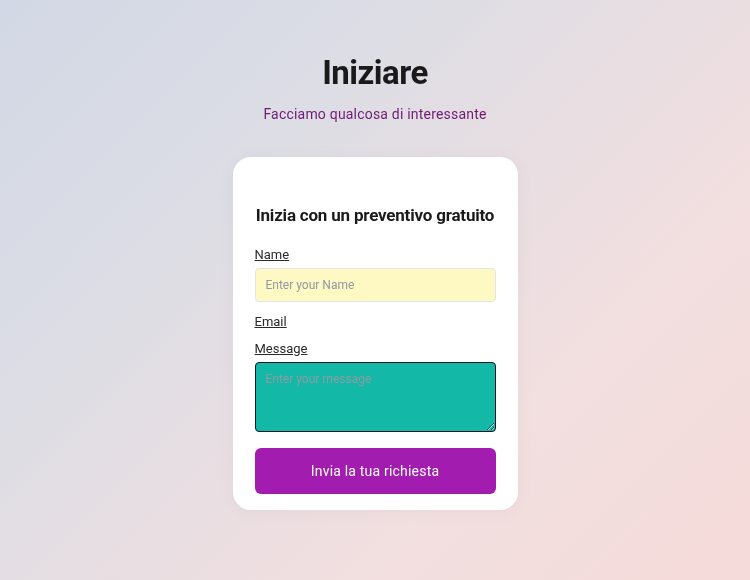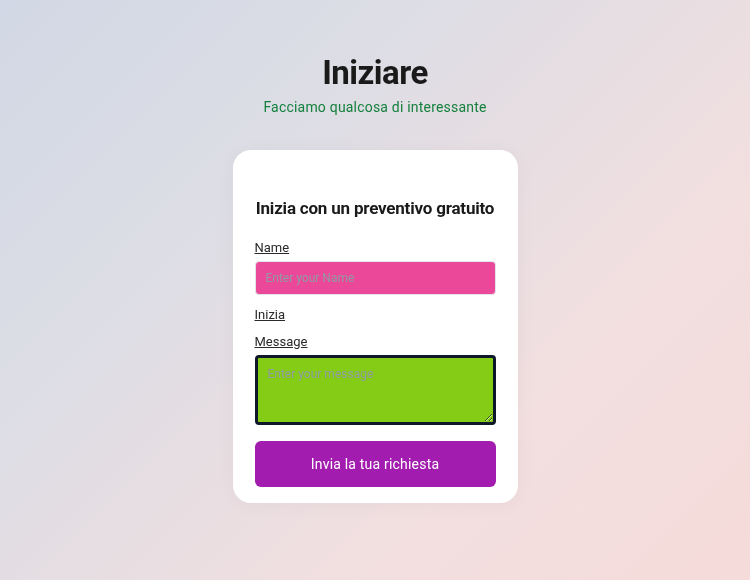--- a/index.html
+++ b/index.html
@@ -22,22 +22,22 @@
       padding-top: 53px;
     }
     .main-title {
       font-size: 33px;
       font-weight: 700;
       color: #1a1a1a;
       letter-spacing: -0.5px;
     }
     .subtitle {
       font-size: 14px;
-      color: #15803d;
-      margin-top: 7px;
+      color: #701a75;
+      margin-top: 14px;
       letter-spacing: 0.2px;
     }
     .form-card {
       background: #ffffff;
       border-radius: 18px;
       width: 285px;
       margin-top: 35px;
       padding: 48px 22px 16px 22px;
       box-shadow: 0 2px 20px rgba(0,0,0,0.04);
     }
@@ -57,35 +57,35 @@
       font-size: 13px;
       color: #2a2a2a;
       margin-bottom: 6px;
       text-decoration: underline;
     }
     .form-input {
       width: 100%;
       padding: 9px 10px;
       font-size: 12px;
       color: #333;
-      background: #ec4899;
+      background: #fef9c3;
       border: 1px solid #e0e5eb;
       border-radius: 4px;
       font-family: inherit;
     }
     .form-input::placeholder {
       color: #919aa3;
     }
     .form-textarea {
       width: 100%;
       padding: 9px 10px;
       font-size: 12px;
       color: #333;
-      background: #84cc16;
-      border: 3px solid #0f172a;
+      background: #14b8a6;
+      border: 1px solid #0f172a;
       border-radius: 4px;
       resize: vertical;
       height: 70px;
       font-family: inherit;
     }
     .form-textarea::placeholder {
       color: #919aa3;
     }
     .checkbox-row {
       display: flex;
@@ -128,21 +128,21 @@
 
   <div class="form-card">
     <h2 class="form-title">Inizia con un preventivo gratuito</h2>
 
     <div class="form-field">
       <label class="form-label">Name</label>
       <input type="text" class="form-input" placeholder="Enter your Name" style="">
     </div>
 
     <div class="form-field">
-      <label class="form-label">Inizia</label>
+      <label class="form-label">Email</label>
     </div>
 
     <div class="form-field">
       <label class="form-label">Message</label>
       <textarea class="form-textarea" placeholder="Enter your message" style=""></textarea>
     </div>
 
 
     <button class="submit-button">Invia la tua richiesta</button>
   </div>

